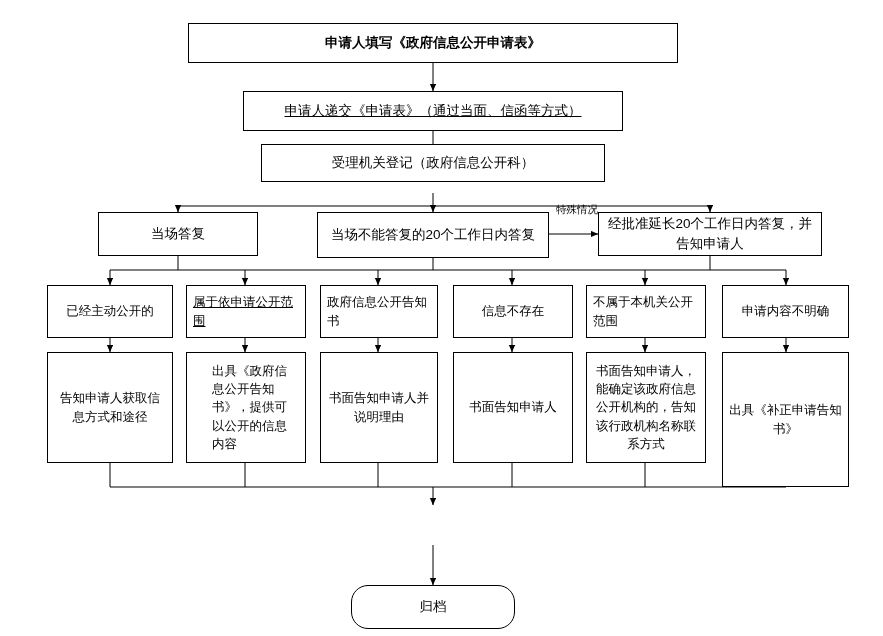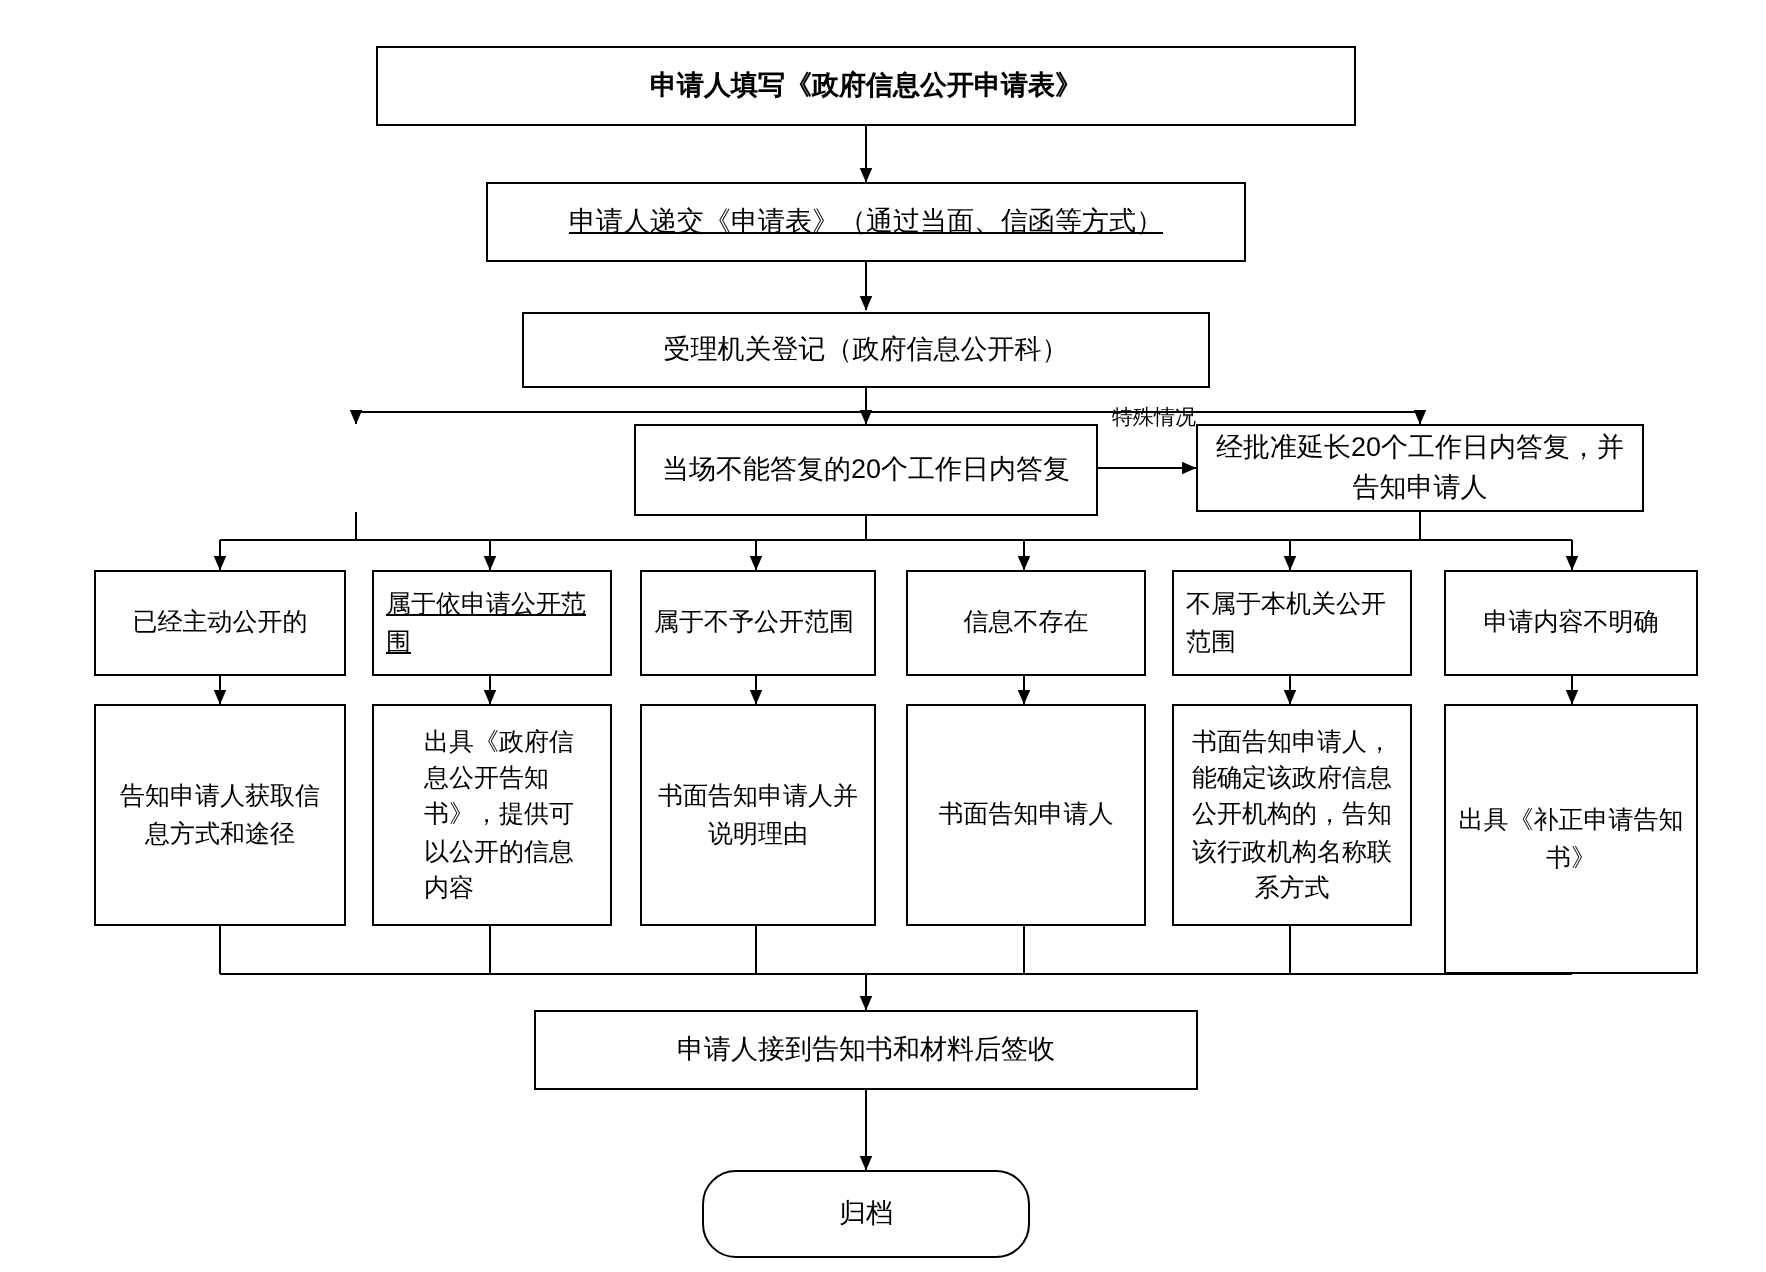--- a/index.html
+++ b/index.html
@@ -117,24 +117,27 @@
   </svg>
 
   <div class="box t13 bold" style="left:188px; top:23px; width:490px; height:40px;">
     <span>申请人填写《政府信息公开申请表》</span>
   </div>
 
   <div class="box t13" style="left:243px; top:91px; width:380px; height:40px;text-decoration:underline;">
     <span>申请人递交《申请表》（通过当面、信函等方式）</span>
   </div>
 
-  <div class="box t13" style="left:261px; top:156px; width:344px; height:38px;">
+  <div class="box t13" style="left:261px; top:144px; width:344px; height:38px;">
     <span>受理机关登记（政府信息公开科）</span>
   </div>
 
+  <div class="box t13" style="left:98px; top:212px; width:160px; height:44px;">
+    <span>当场答复</span>
+  </div>
 
   <div class="box t13" style="left:317px; top:212px; width:232px; height:46px;">
     <span>当场不能答复的20个工作日内答复</span>
   </div>
 
   <div class="note" style="left:550px; top:203px; width:48px;">
     <span>特殊情况</span>
   </div>
 
   <div class="box t13" style="left:598px; top:212px; width:224px; height:44px;">
@@ -143,21 +146,21 @@
 
   <div class="box t12" style="left:47px; top:285px; width:126px; height:53px;">
     <span>已经主动公开的</span>
   </div>
 
   <div class="box t12 left" style="left:186px; top:285px; width:120px; height:53px;text-decoration:underline;">
     <span>属于依申请公开范围</span>
   </div>
 
   <div class="box t12 left" style="left:320px; top:285px; width:118px; height:53px;">
-    <span>属于不予公开范围</span>
+    <span>政府信息公开告知书</span>
   </div>
 
   <div class="box t12" style="left:453px; top:285px; width:120px; height:53px;">
     <span>信息不存在</span>
   </div>
 
   <div class="box t12 left" style="left:586px; top:285px; width:120px; height:53px;">
     <span>不属于本机关公开范围</span>
   </div>
 
@@ -182,21 +185,18 @@
   </div>
 
   <div class="box t12" style="left:586px; top:352px; width:120px; height:111px;">
     <span>书面告知申请人，能确定该政府信息公开机构的，告知该行政机构名称联系方式</span>
   </div>
 
   <div class="box t12" style="left:722px; top:352px; width:127px; height:135px;">
     <span>出具《补正申请告知书》</span>
   </div>
 
-  <div class="box t13" style="left:267px; top:505px; width:332px; height:40px;">
-    <span>申请人接到告知书和材料后签收</span>
-  </div>
 
   <div class="box t13" style="left:351px; top:585px; width:164px; height:44px;border-radius:17px;">
     <span>归档</span>
   </div>
 
 </div>
 
 </body></html>

